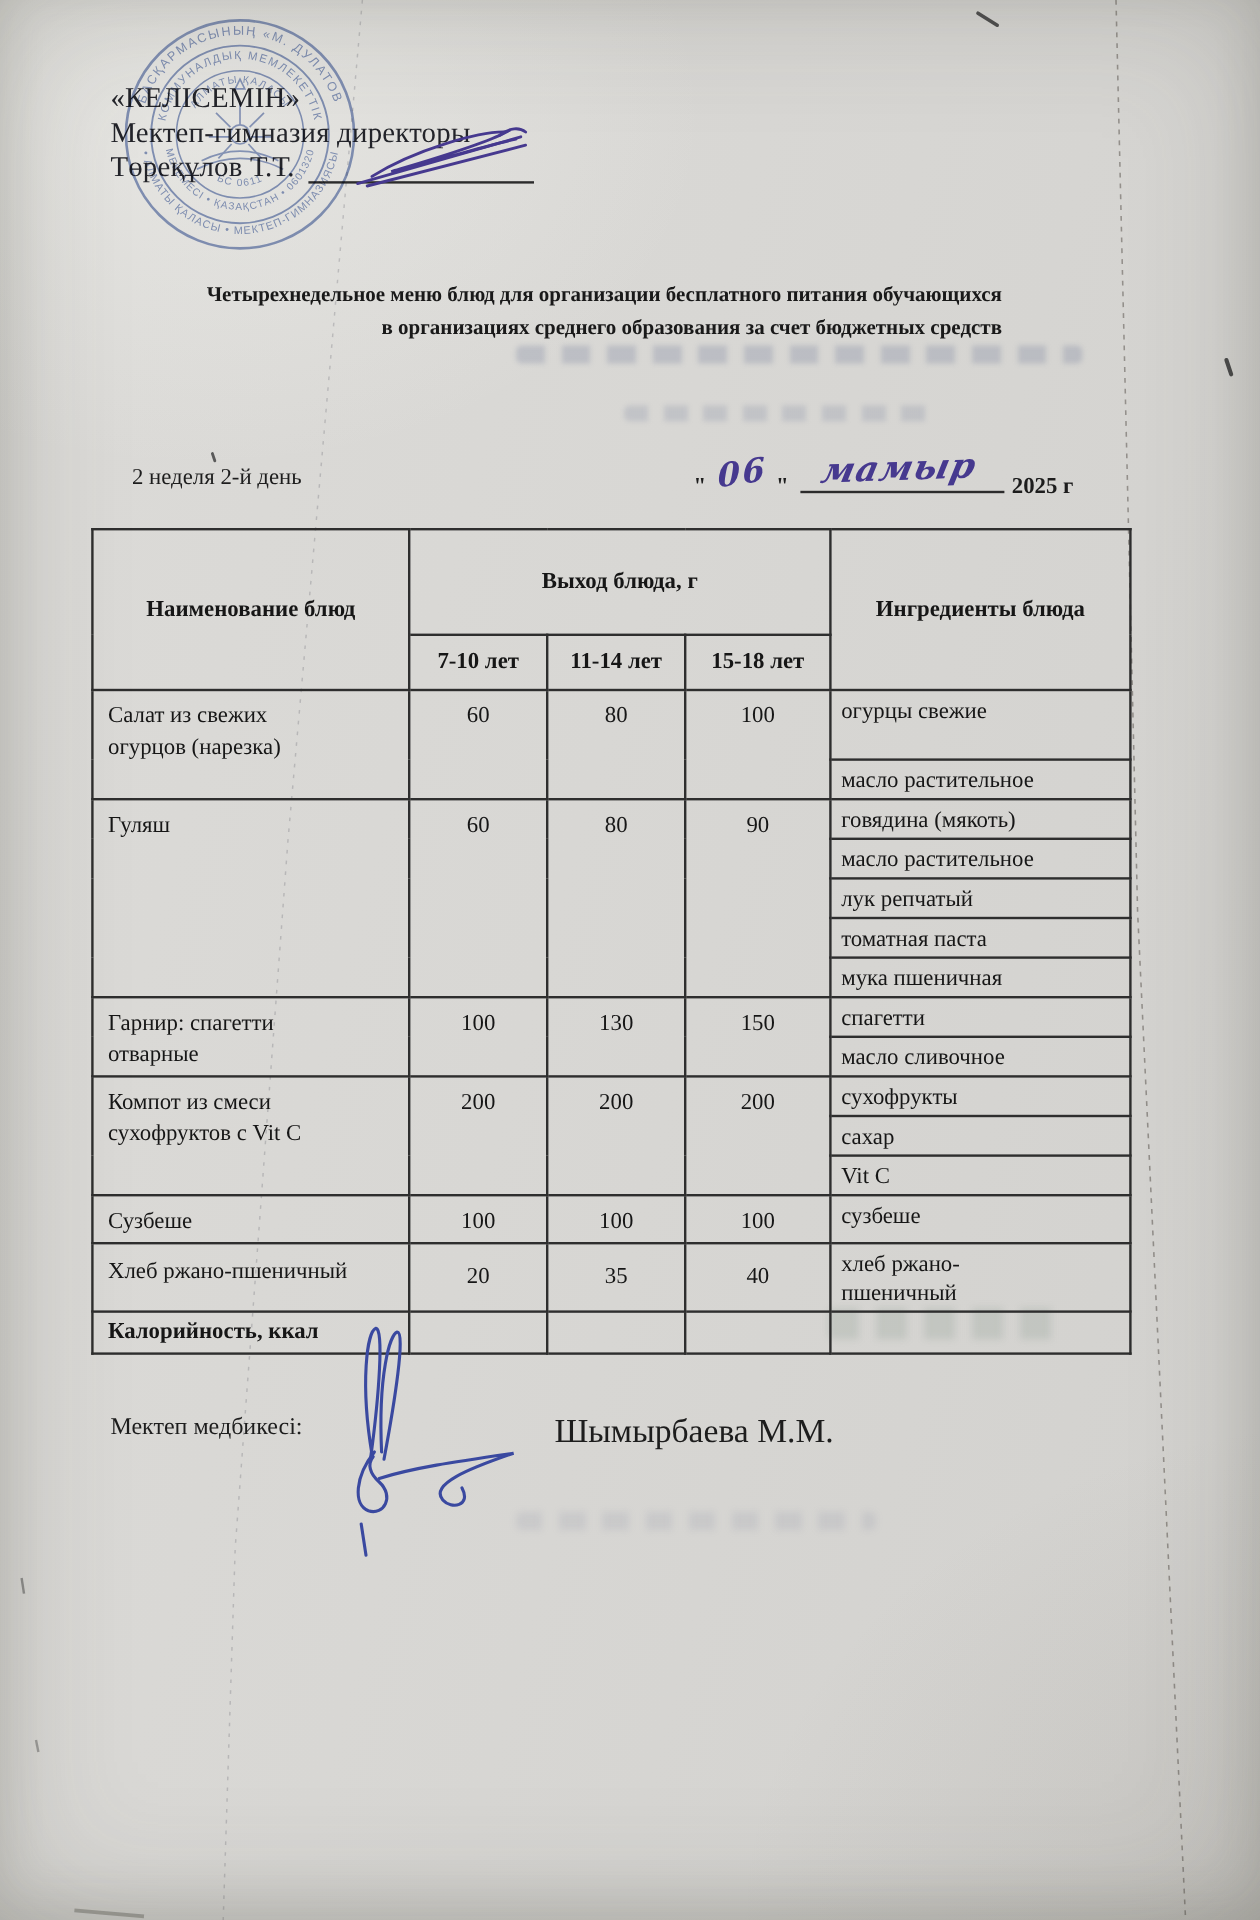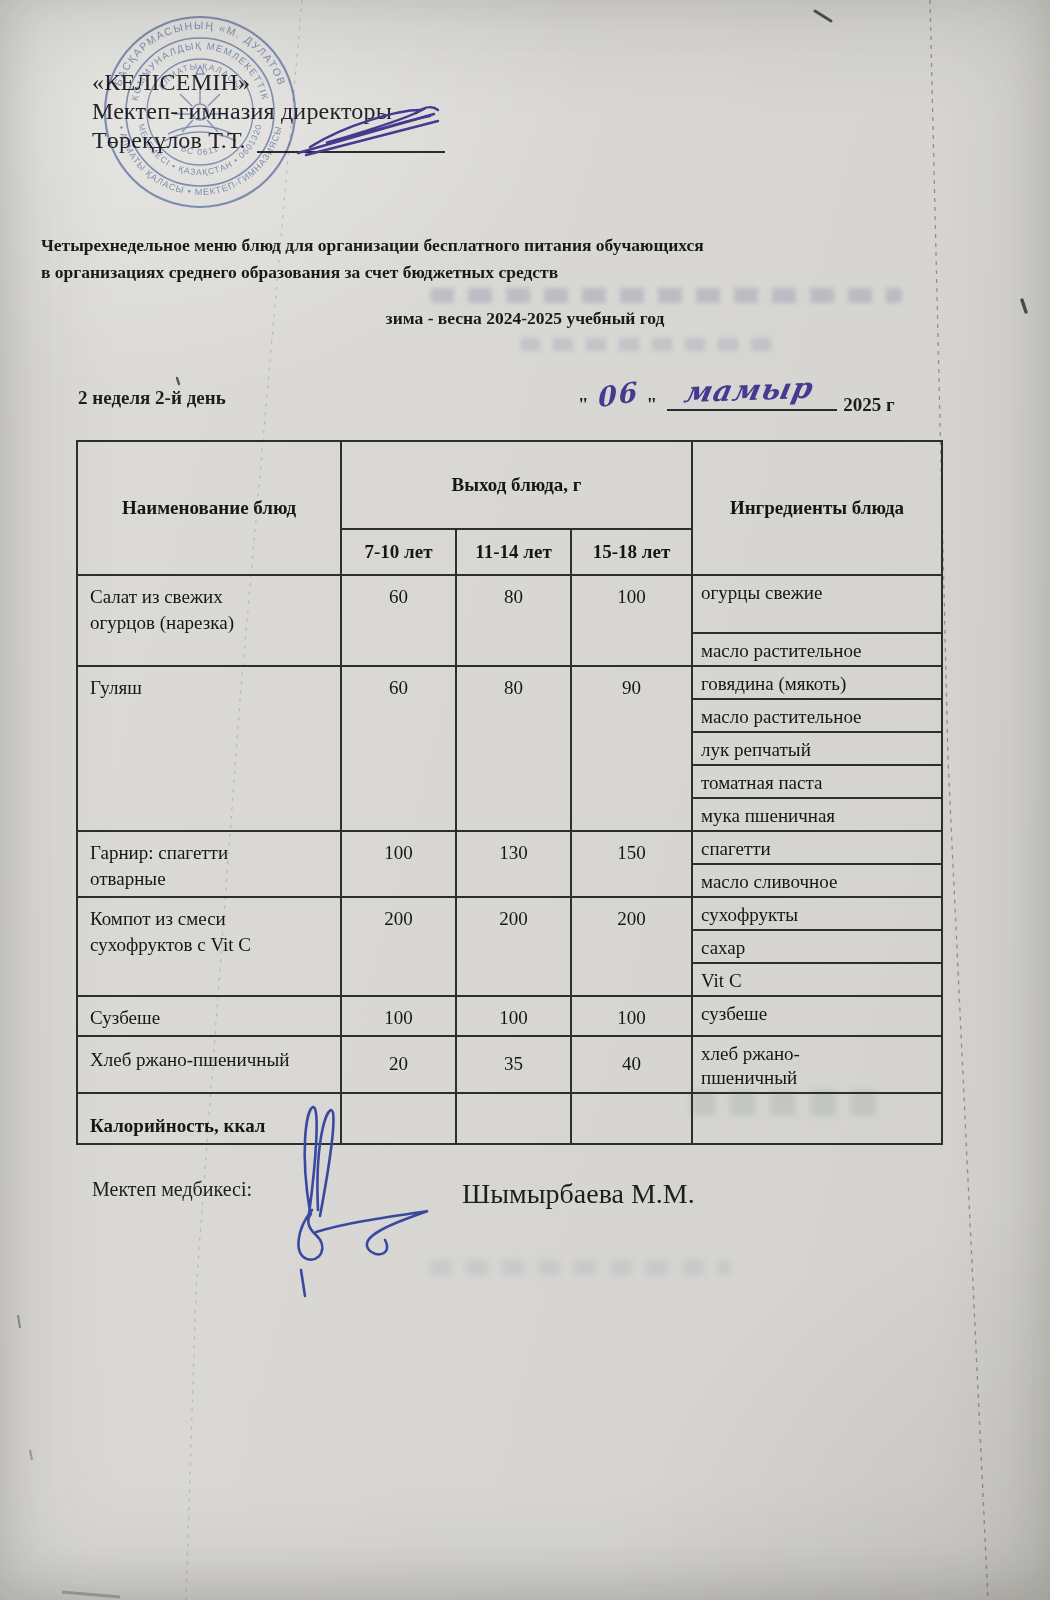--- a/index.html
+++ b/index.html
@@ -14,23 +14,23 @@
       radial-gradient(600px 420px at 16% 6%, rgba(238,238,234,.55), rgba(238,238,234,0) 70%),
       radial-gradient(900px 700px at 110% 100%, rgba(120,115,105,.18), rgba(120,115,105,0) 60%),
       linear-gradient(105deg,#dcdbd8 0%,#d8d7d4 45%,#d2d1ce 100%);
   }
   .vignette{position:absolute;inset:0;pointer-events:none;
     box-shadow:inset 0 0 110px rgba(70,68,60,.22), inset 0 -14px 40px rgba(70,68,60,.14);}
   .abs{position:absolute;}
   
   .approval{left:92px;top:68px;font-size:24px;line-height:29px;letter-spacing:.2px;color:#23242a;}
   .sig-line-top{left:257px;top:151px;width:188px;border-top:2px solid #2b2b2b;height:0;}
-  .title{left:0;top:232px;width:835px;text-align:left;font-weight:bold;font-size:17.5px;line-height:27px;color:#191919;padding-left:41px;}
+  .title{left:0;top:232px;width:835px;text-align:right;font-weight:bold;font-size:17.5px;line-height:27px;color:#191919;}
   .season{left:0;top:308px;width:1050px;text-align:center;font-weight:bold;font-size:17.5px;color:#191919;}
-  .weekday{left:78px;top:387px;font-weight:bold;font-size:19px;}
+  .weekday{left:110px;top:387px;font-weight:normal;font-size:19px;}
   .dateline{left:578px;top:387px;font-size:19px;font-weight:bold;white-space:nowrap;}
   .hand{font-style:italic;color:#46398f;font-family:"DejaVu Serif",serif;}
   .hand-day{position:absolute;left:20px;top:-8px;font-size:27px;transform:rotate(-9deg) skewX(-8deg);letter-spacing:2px;}
   .month-line{display:inline-block;width:170px;border-bottom:2px solid #2b2b2b;position:relative;height:22px;vertical-align:baseline;margin:0 6px 0 10px;}
   .hand-month{position:absolute;left:18px;top:-14px;font-size:29px;transform:rotate(-2deg) skewX(-14deg);letter-spacing:1px;white-space:nowrap;}
   .q{display:inline-block;width:58px;}
   
   table.menu{position:absolute;left:76px;top:440px;width:865px;border-collapse:collapse;table-layout:fixed;
     font-size:19px;color:#161616;}
   table.menu td{border:2px solid #2e2e2e;overflow:hidden;}
@@ -139,21 +139,20 @@
       <path d="M 48 58 L 184 19"></path>
       <path d="M 56 60 L 188 26"></path>
       <path d="M 166 18 C 175 11 183 11 188 15"></path>
     </g>
   </svg>
 
   <div class="abs title">
     <div>Четырехнедельное меню блюд для организации бесплатного питания обучающихся</div>
     <div>в организациях среднего образования за счет бюджетных средств</div>
   </div>
-  <div class="abs season">зима - весна 2024-2025 учебный год</div>
 
   <div class="abs weekday">2 неделя 2-й день</div>
   <div class="abs dateline">
     <span>"</span><span class="q"><span class="hand hand-day">06</span></span><span>"</span><span class="month-line"><span class="hand hand-month">мамыр</span></span><span>2025 г</span>
   </div>
 
   <table class="menu">
     <colgroup>
         <col style="width:264px">
         <col style="width:115px">
@@ -243,21 +242,21 @@
     <tr style="height:55px">
       <td class="dish vbot">Хлеб ржано-пшеничный</td>
       <td class="num vmid">20</td>
       <td class="num vmid">35</td>
       <td class="num vmid">40</td>
       <td class="ing">хлеб ржано-
 пшеничный</td>
     </tr>
 
     <tr class="kcal" style="height:33px">
-      <td class="dish" style="padding-top:19px">Калорийность, ккал</td>
+      <td class="dish" style="padding-top:3px">Калорийность, ккал</td>
       <td class="num"></td>
       <td class="num"></td>
       <td class="num"></td>
       <td class="ing"></td>
     </tr>
   </tbody>
     </table>
 
   <svg class="abs" style="left:250px;top:1090px;pointer-events:none;" width="230" height="210" viewBox="0 0 230 210">
     <g stroke="#3a49a0" stroke-width="2.6" fill="none" stroke-linecap="round">

